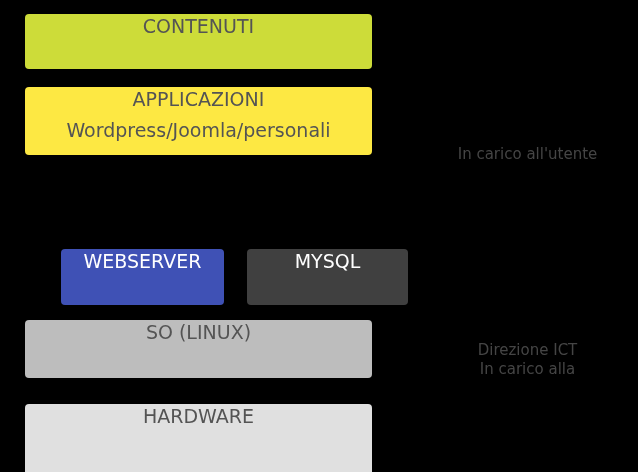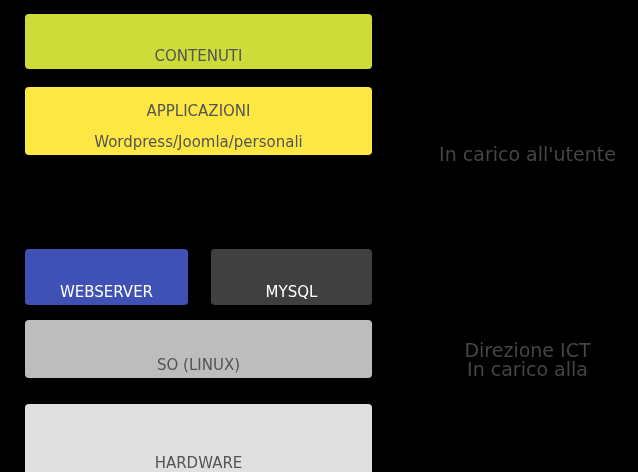--- a/index.html
+++ b/index.html
@@ -16,41 +16,41 @@
     font-family: "DejaVu Sans", "Liberation Sans", sans-serif;
   }
   .layer {
     position: absolute;
     left: 25px;
     width: 347px;
     border-radius: 4px;
     display: flex;
     flex-direction: column;
     align-items: center;
-    justify-content: flex-end;
+    justify-content: flex-start;
     text-align: center;
     color: #545454;
-    font-size: 15px;
+    font-size: 19px;
     line-height: 25px;
   }
   .layer-contenuti   { top: 14px;  height: 55px; }
   .layer-applicazioni{ top: 87px;  height: 68px; }
   .layer-php         { top: 173px; height: 56px; }
   .layer-webserver   { top: 249px; height: 56px; left: 25px;  width: 163px; }
   .layer-mysql       { top: 249px; height: 56px; left: 211px; width: 161px; }
   .layer-so          { top: 320px; height: 58px; }
   .layer-hardware    { top: 392px; height: 72px; margin-top: 12px; }
-  .light-text { color: #ffffff; }
+  .light-text { color: #ffffff; margin-left: 36px; }
   .side-label {
     position: absolute;
     left: 420px;
     width: 215px;
     text-align: center;
     color: #454545;
-    font-size: 19px;
+    font-size: 15px;
     line-height: 19px;
   }
   .side-label-user { top: 145px; }
   .side-label-ict  { top: 341px; }
 </style>
 </head>
 <body>
 
 <div class="canvas">
 

